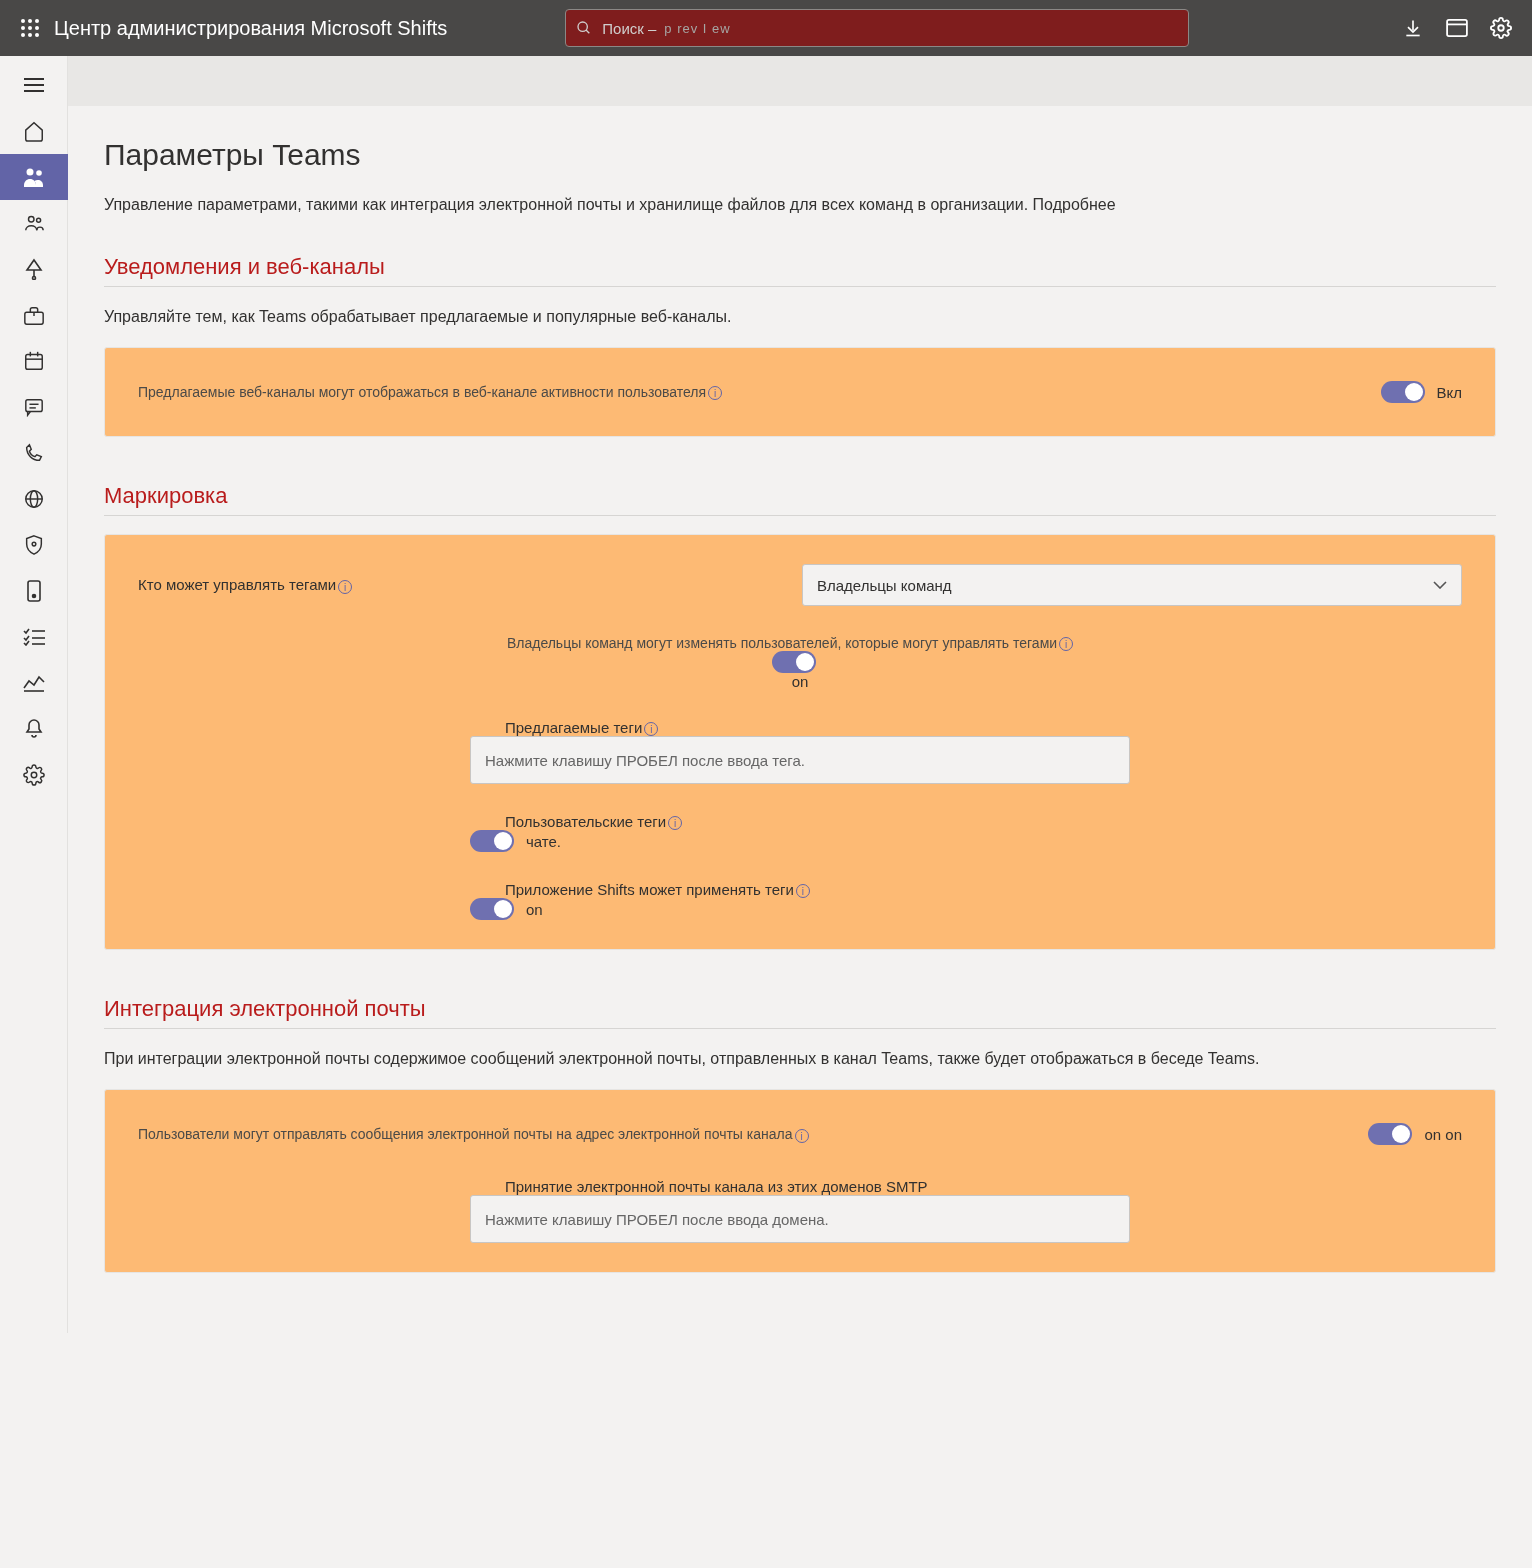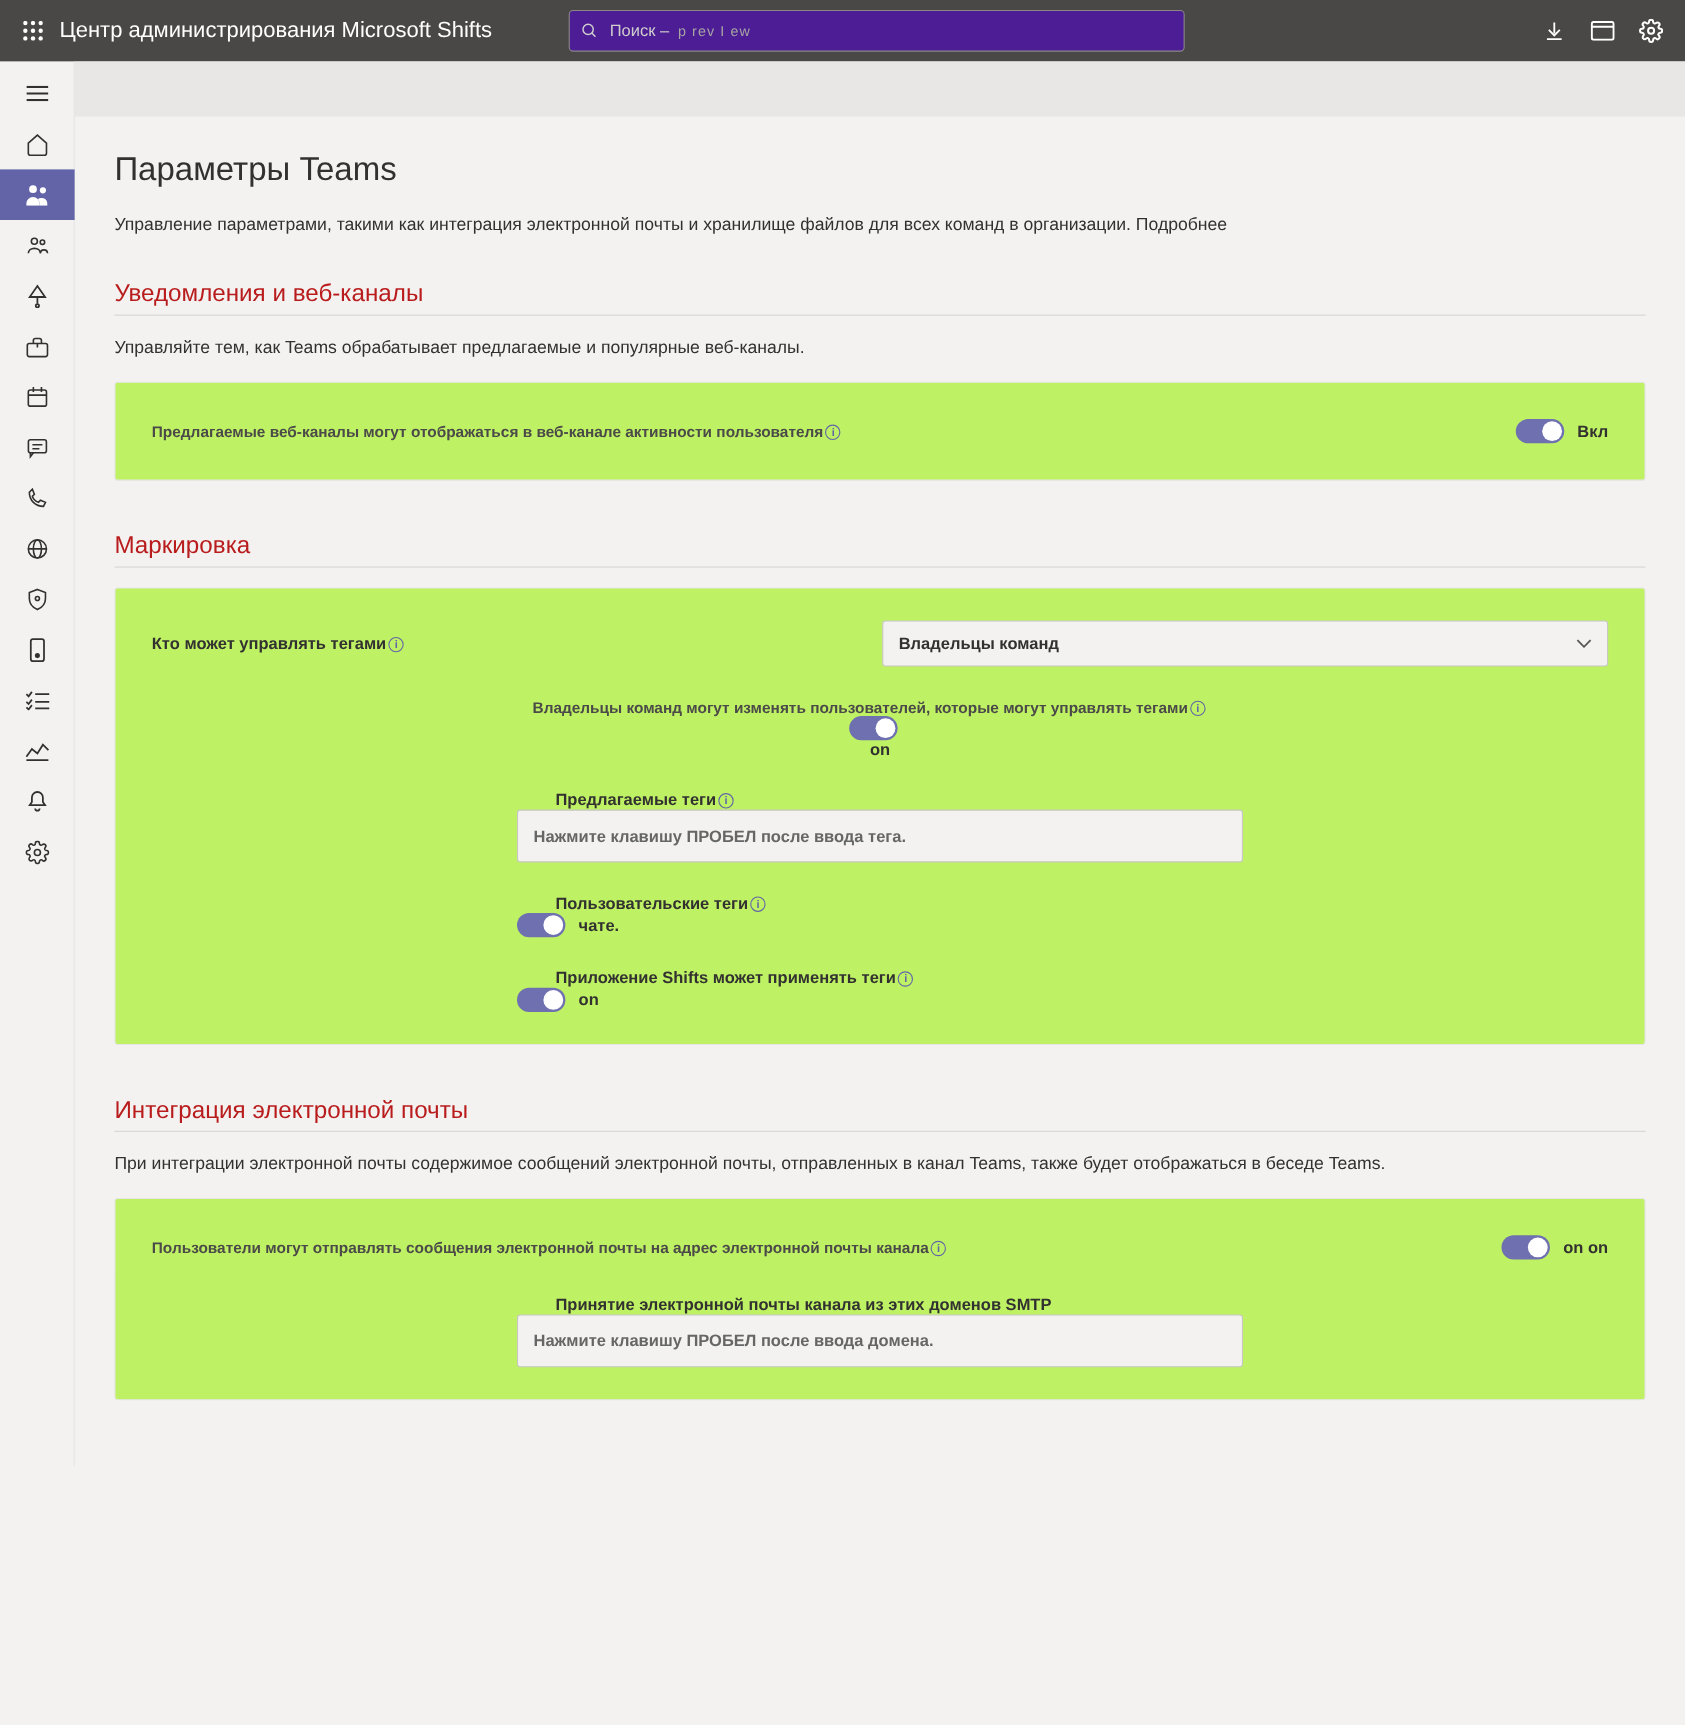--- a/index.html
+++ b/index.html
@@ -1,40 +1,40 @@
 <!DOCTYPE html>
 <html><head>
 <meta charset="utf-8">
 <style>
   * { box-sizing: border-box; }
   html,body { margin:0; padding:0; font-family: "Segoe UI", Arial, sans-serif; background:#f3f2f1; }
   .top-bar { background:#494847; height:56px; display:flex; align-items:center; padding:0 10px; color:#fff; }
   .waffle { width:40px; height:40px; display:flex; align-items:center; justify-content:center; cursor:pointer; flex-shrink:0;}
   .app-title { font-size:20px; font-weight:400; margin-left:4px; white-space:nowrap; flex-shrink:0; }
   .search-wrap { flex:0 0 auto; margin-left:70px; }
-  .search-box { background:#4c1d95; border:1px solid #8a8886; border-radius:4px; height:38px; width:560px; display:flex; align-items:center; padding:0 10px; }
+  .search-box { background:#7f1d1d; border:1px solid #8a8886; border-radius:4px; height:38px; width:624px; display:flex; align-items:center; padding:0 10px;margin-left:48px; }
   .search-box svg { flex-shrink:0; }
   .search-text { margin-left:10px; color:#d0cecd; font-size:15px; }
   .search-hint { margin-left:8px; color:#a6a5a3; font-size:13px; letter-spacing:1px; }
   .top-right { margin-left:auto; display:flex; align-items:center; gap:22px; padding-right:10px; }
   .top-icon { width:22px; height:22px; display:flex; align-items:center; justify-content:center; cursor:pointer; }
   .body-row { display:flex; }
   .side { width:68px; background:#f3f2f1; border-right:1px solid #e2e1df; display:flex; flex-direction:column; align-items:center; padding-top:6px; }
   .side-item { width:68px; height:46px; display:flex; align-items:center; justify-content:center; color:#323130; cursor:pointer; }
   .side-item.active { background:#6264a7; color:#fff; }
   .content { flex:1; background:#f3f2f1; padding:0; }
   .banner { height:50px; background:#e8e7e5; }
   .inner { padding: 32px 36px 60px 36px; }
   h1 { font-size:30px; font-weight:400; margin:0 0 24px 0; color:#323130; }
   .desc { font-size:16px; color:#323130; margin-bottom:40px; }
   .link { color:#323130; }
   h2 { font-size:22px; font-weight:400; margin:0 0 6px 0; color:#b91c1c; }
   .divider { border-bottom:1px solid #d6d5d3; margin-bottom:18px; }
   .sub { font-size:16px; color:#323130; margin-bottom:18px; line-height:1.5; }
-  .card { background:#bef264; border:1px solid #e6e5e3; border-radius:3px; padding:15px; margin-bottom:46px;font-weight:bold; }
+  .card { background:#fdba74; border:1px solid #e6e5e3; border-radius:3px; padding:15px; margin-bottom:46px; }
   .row { display:flex; align-items:center; padding:14px 18px; min-height:58px; }
   .row + .row { border-top:1px solid transparent;flex-direction:column; }
   .label { font-size:15px; color:#323130; flex:1; padding-right:20px; }
   .label.small { font-size:14px; color:#4b4a48; }
   .info-i { display:inline-block; width:14px; height:14px; border:1px solid #6264a7; border-radius:50%; color:#6264a7; font-size:10px; line-height:13px; text-align:center; margin-left:2px; vertical-align:middle; }
   .toggle { width:44px; height:22px; border-radius:11px; background:#6f70b0; position:relative; cursor:pointer; flex-shrink:0; margin-right:12px; }
   .toggle .knob { position:absolute; top:2px; right:2px; width:18px; height:18px; background:#fff; border-radius:50%; }
   .toggle-state { font-size:15px; color:#323130; }
   .control-col { width:660px; display:flex; align-items:center; }
   .select { flex:1; background:#f3f2f1; border:1px solid #c8c6c4; height:42px; border-radius:3px; display:flex; align-items:center; justify-content:space-between; padding:0 14px; font-size:15px; color:#323130; cursor:pointer; }

